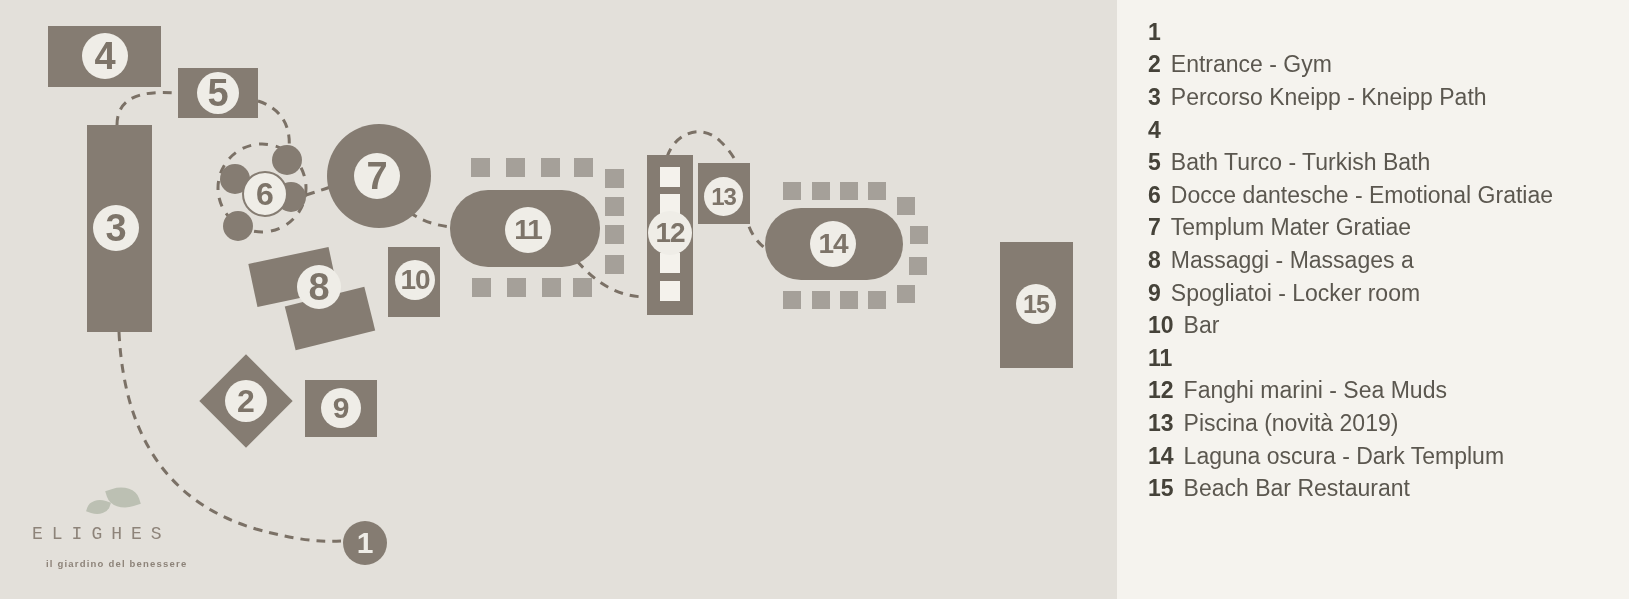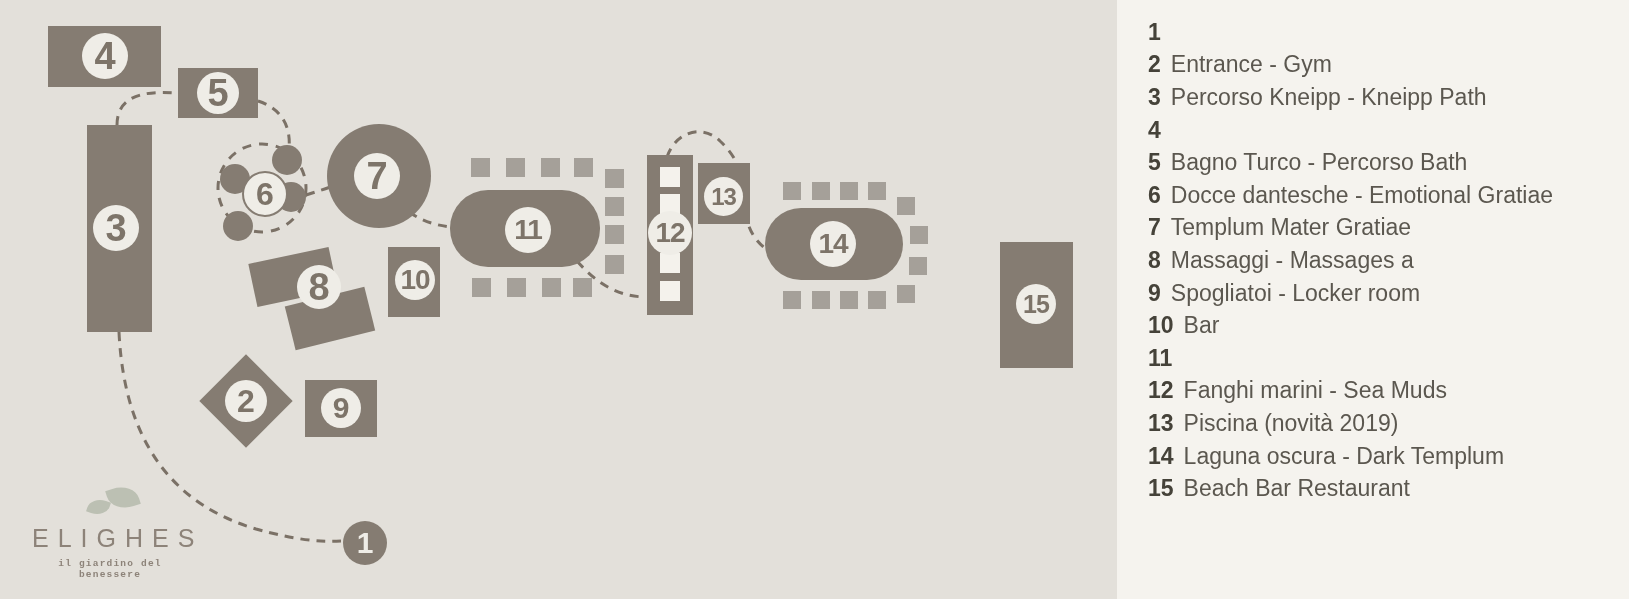--- a/index.html
+++ b/index.html
@@ -15,23 +15,23 @@
          color:#7d7469;font-weight:bold;z-index:5;}
   .badge.b1{font-size:38px;}
   .badge.b2{font-size:28px;letter-spacing:-1px;}
   .badge.dark{background:#857c72;color:#efede7;font-size:30px;}
   .badge.ring{border:2.5px solid #857c72;}
   .round{border-radius:50%;}
   .pill{border-radius:38px;}
   
   .logo{position:absolute;left:30px;top:486px;width:195px;color:#8d8379;}
   .leaf{position:absolute;background:#bcc0b3;}
-  .brand{position:absolute;left:2px;top:38px;width:195px;font-family:Liberation Sans, sans-serif;
-         font-size:25px;letter-spacing:9px;color:#8d8379;}
-  .tagline{position:absolute;left:0;top:72px;width:160px;text-align:center;font-family:Liberation Mono, monospace;
+  .brand{position:absolute;left:2px;top:38px;width:195px;font-family:Liberation Mono, monospace;
+         font-size:18px;letter-spacing:9px;color:#8d8379;}
+  .tagline{position:absolute;left:16px;top:72px;width:160px;font-family:Liberation Sans, sans-serif;
          font-size:9.5px;font-weight:bold;letter-spacing:1.2px;color:#8d8379;}
   
   .legend{width:512px;height:599px;background:#f5f3ee;box-sizing:border-box;padding:16px 0 0 31px;}
   .legend-line{height:32.6px;display:flex;align-items:center;font-size:23px;color:#5b574f;white-space:nowrap;}
   .legend-num{font-weight:bold;color:#454239;margin-right:10px;}
 </style>
 </head>
 <body>
 
 <div class="stage">
@@ -179,21 +179,21 @@
       </div>
     <div class="legend-line">
         <span class="legend-num">3</span>
         <span>Percorso Kneipp - Kneipp Path</span>
       </div>
     <div class="legend-line">
         <span class="legend-num">4</span>
       </div>
     <div class="legend-line">
         <span class="legend-num">5</span>
-        <span>Bagno Turco - Percorso Bath</span>
+        <span>Bath Turco - Turkish Bath</span>
       </div>
     <div class="legend-line">
         <span class="legend-num">6</span>
         <span>Docce dantesche - Emotional Gratiae</span>
       </div>
     <div class="legend-line">
         <span class="legend-num">7</span>
         <span>Templum Mater Gratiae</span>
       </div>
     <div class="legend-line">

